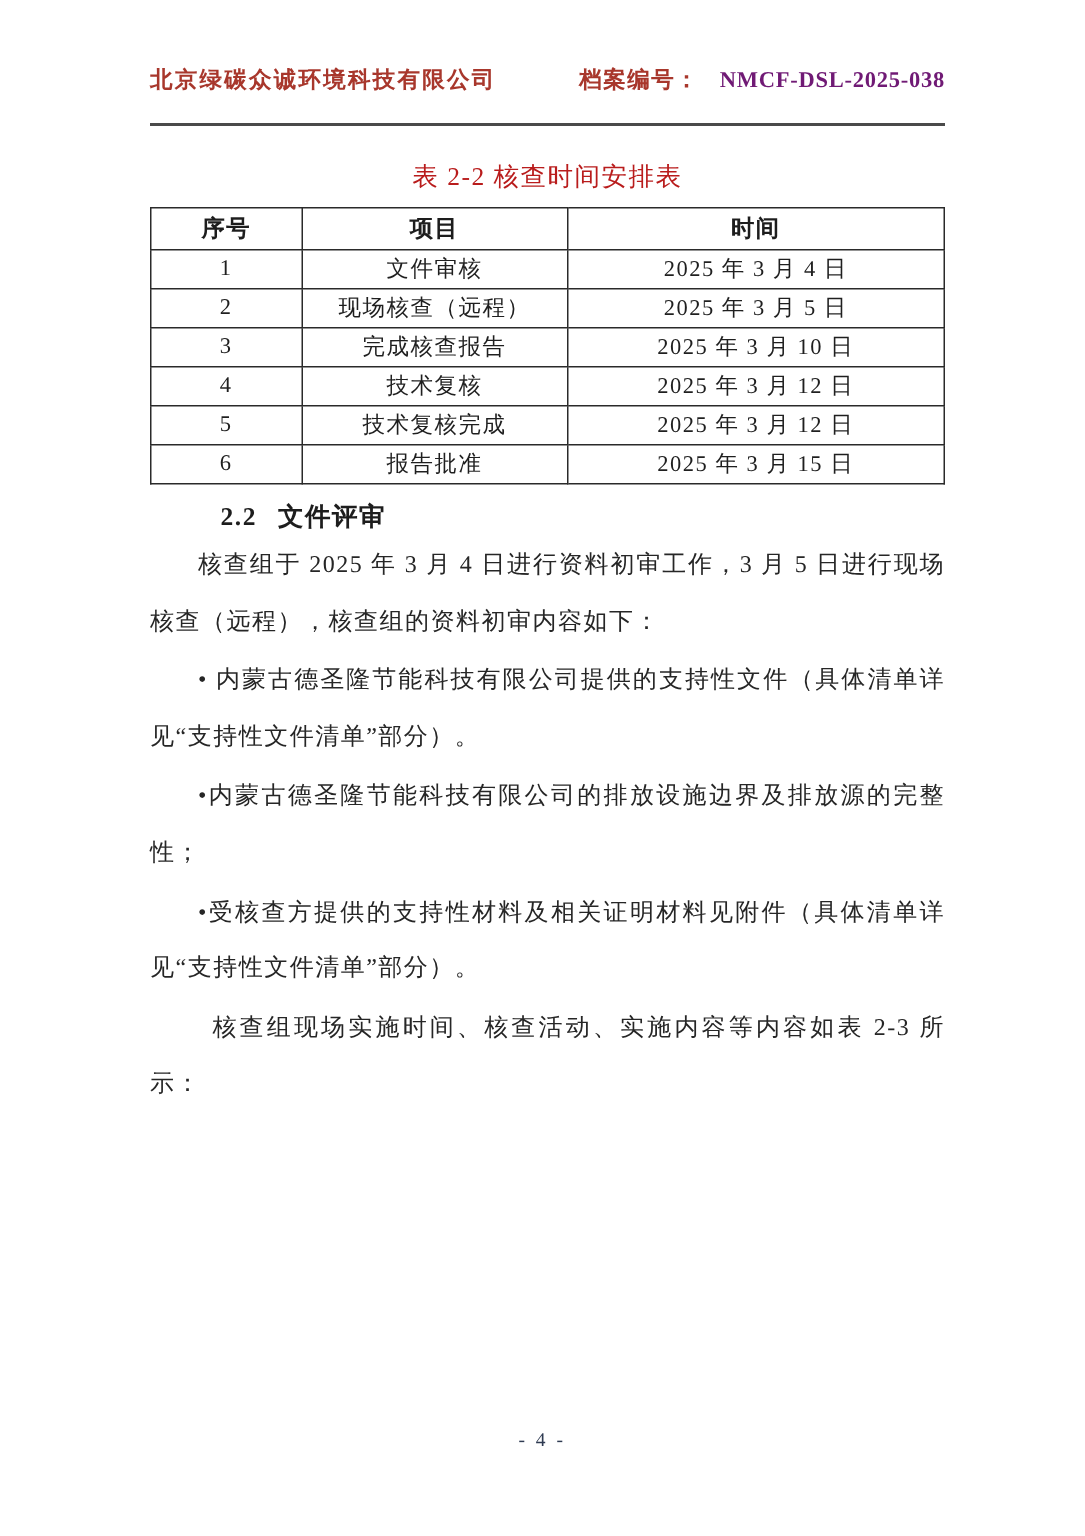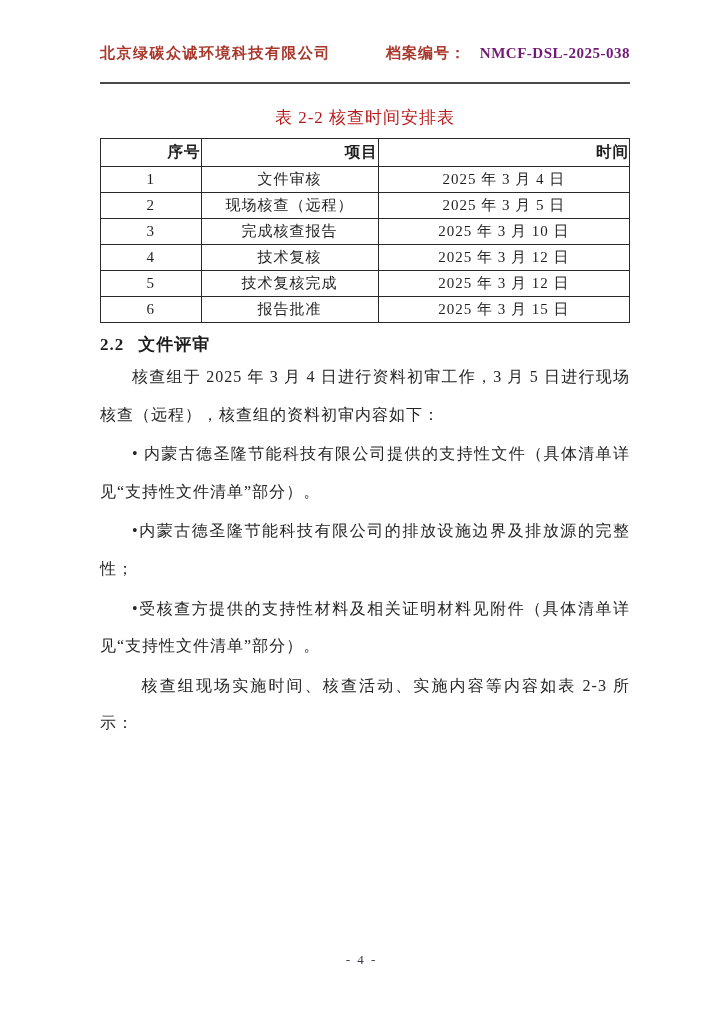--- a/index.html
+++ b/index.html
@@ -53,39 +53,39 @@
     text-align: center;
     vertical-align: middle;
     padding: 0;
   }
   table.schedule th {
     height: 27px;
     font-size: 15.5px;
     font-weight: bold;
     letter-spacing: 1px;
     color: #1d1d1d;
-    text-align: right;
   }
   table.schedule td {
     height: 25px;
     font-size: 15px;
     color: #1f1f1f;
     letter-spacing: 1px;
   }
   .col-no { width: 19%; }
   .col-item { width: 33.5%; }
   .col-time { width: 47.5%; }
 
   
   .section-heading {
     margin-top: 10px;
     font-size: 17px;
     font-weight: bold;
     color: #1d1d1d;
     letter-spacing: 1px;
+    margin-left: 47px;
   }
   .section-heading .sec-no { margin-right: 14px; }
   .section-heading.indented { padding-left: 48px; margin-top: 16px; }
 
   p.body-text {
     margin: 2px 0 0 0;
     font-size: 16px;
     line-height: 2.35;
     text-align: justify;
     text-indent: 2em;

